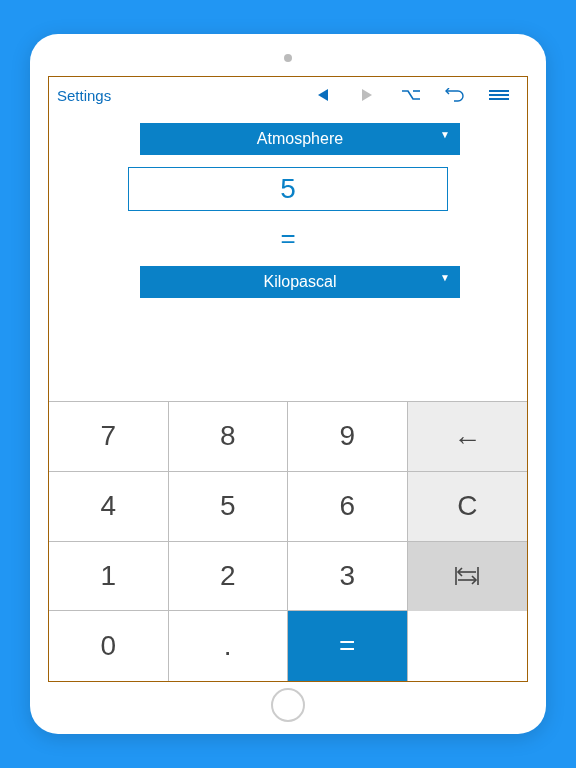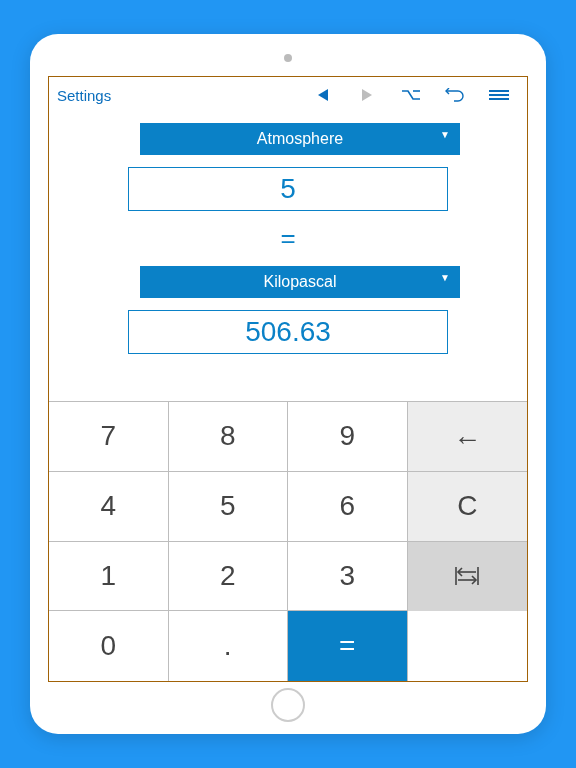--- a/index.html
+++ b/index.html
@@ -171,23 +171,20 @@
         <span class="caret">▼</span>
       </div>
       <div class="value-box">
         <span>5</span>
       </div>
       <div class="equals-sign">=</div>
       <div class="unit-select">
         <span>Kilopascal</span>
         <span class="caret">▼</span>
       </div>
-      <div class="value-box">
-        <span>506.63</span>
-      </div>
     </div>
 
     <div class="keypad">
       <div class="key">7</div>
       <div class="key">8</div>
       <div class="key">9</div>
       <div class="key func">←</div>
 
       <div class="key">4</div>
       <div class="key">5</div>

